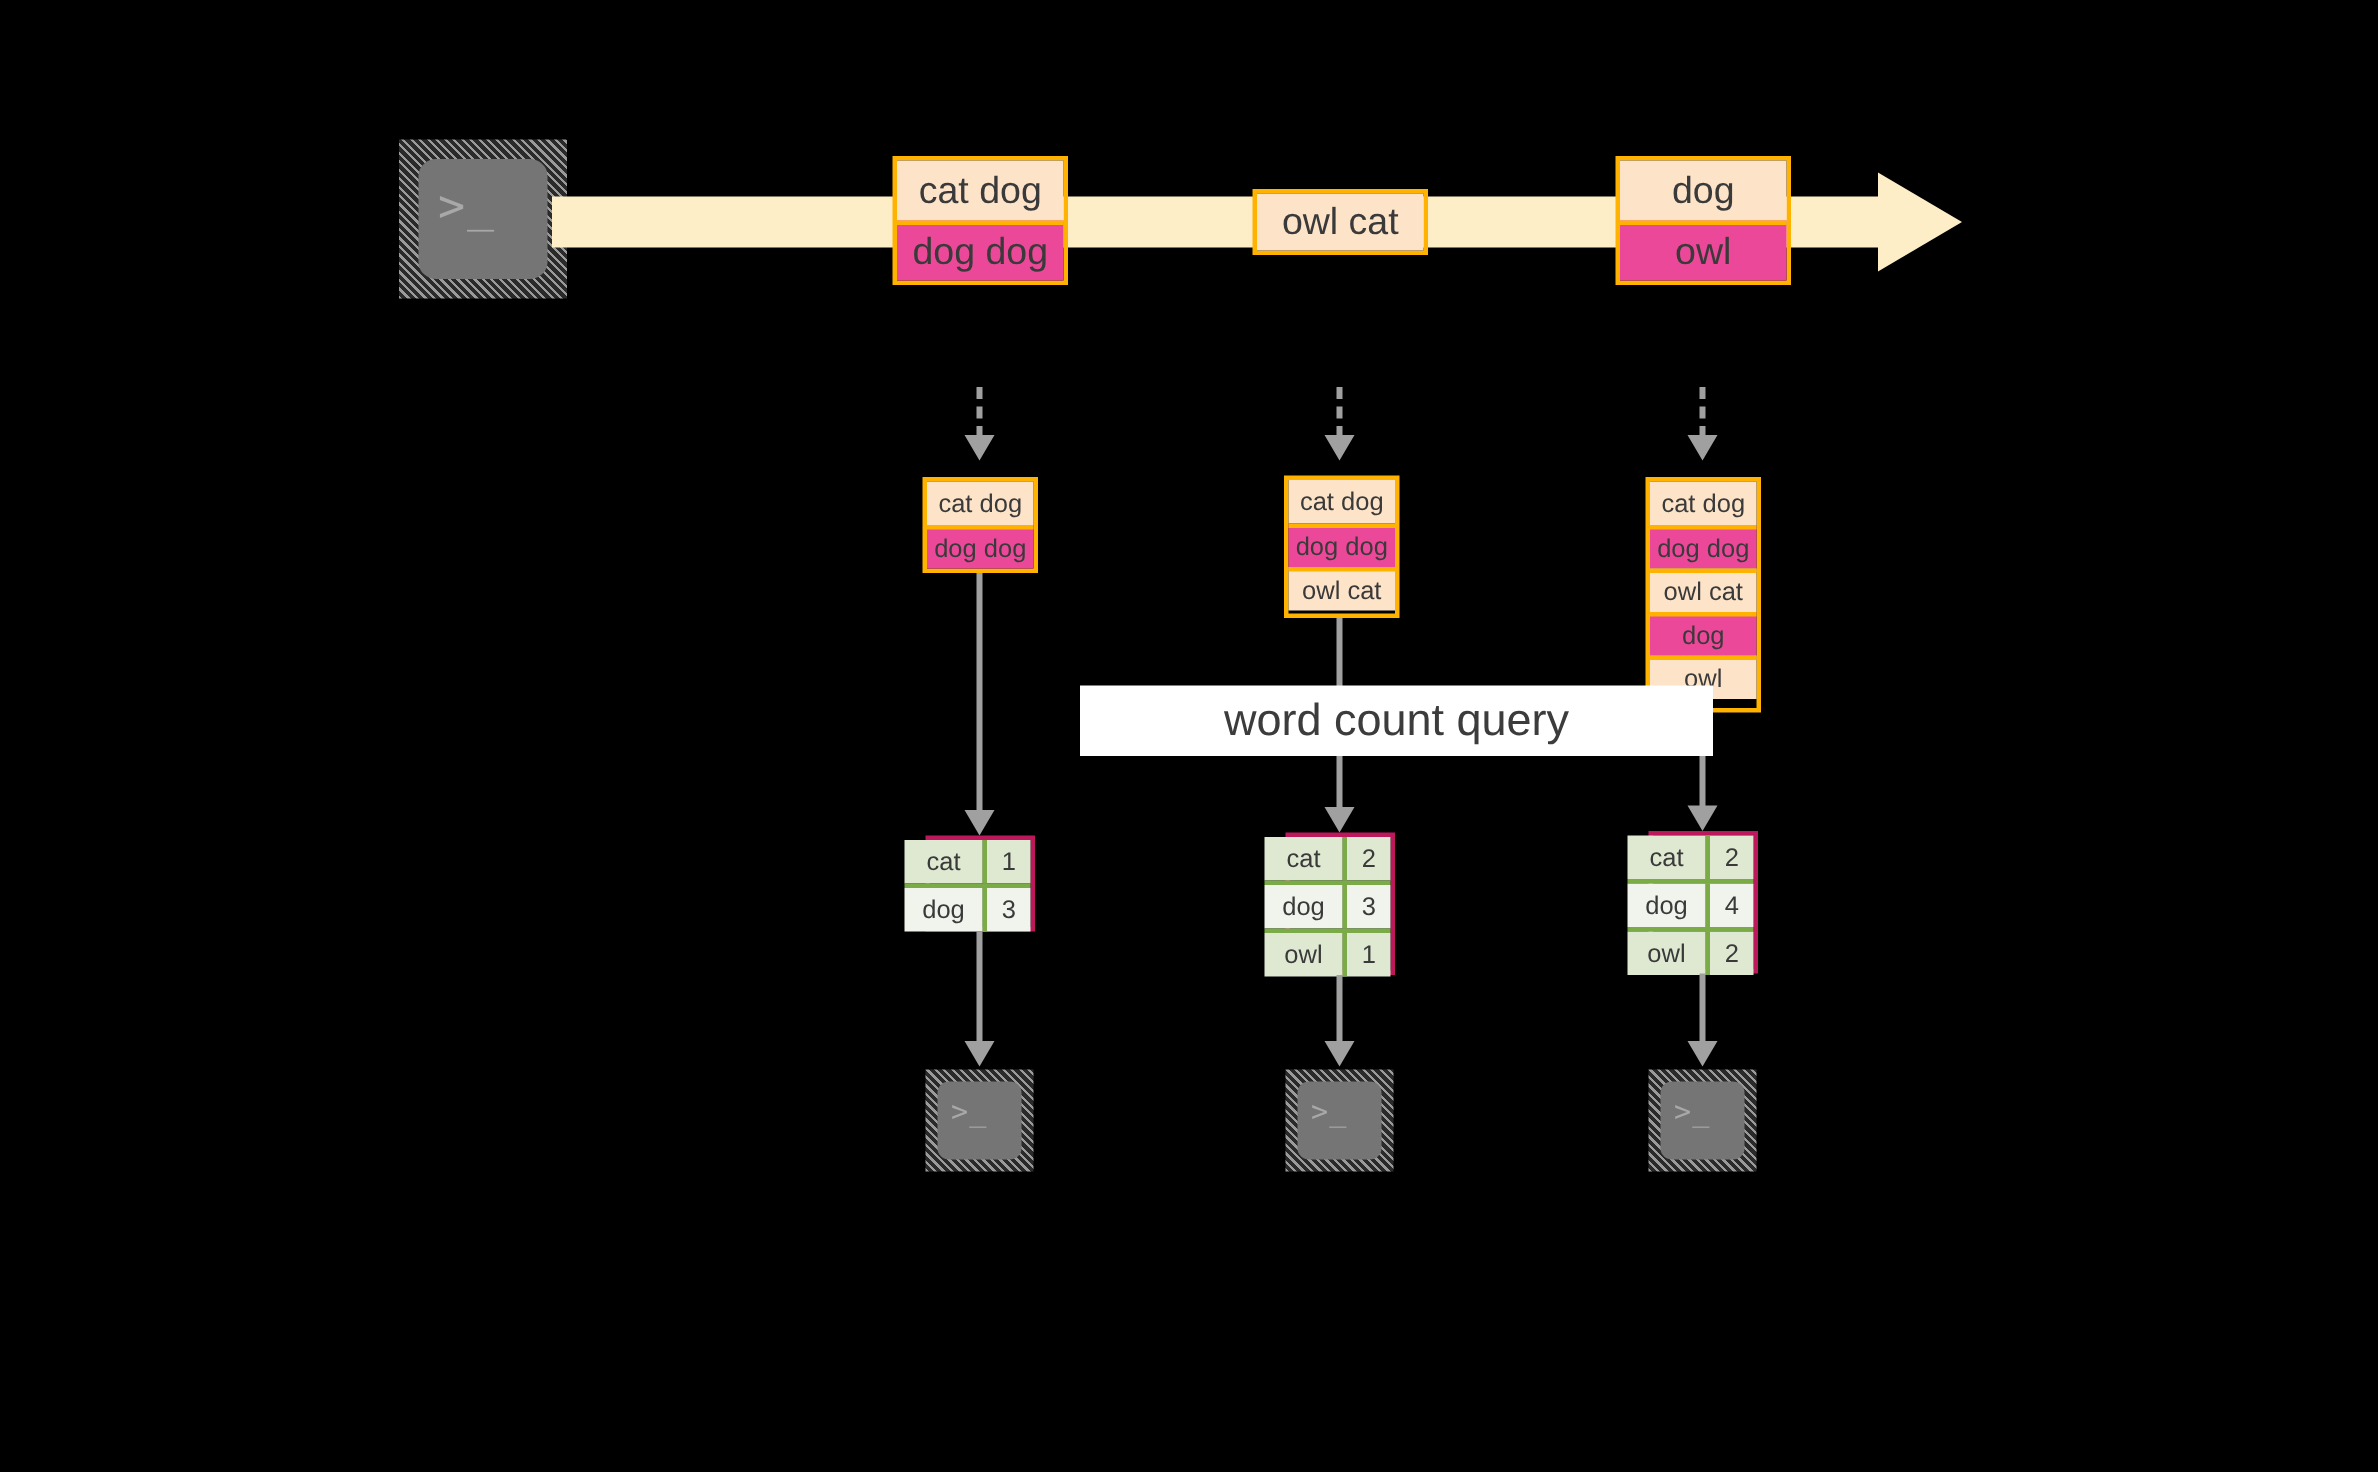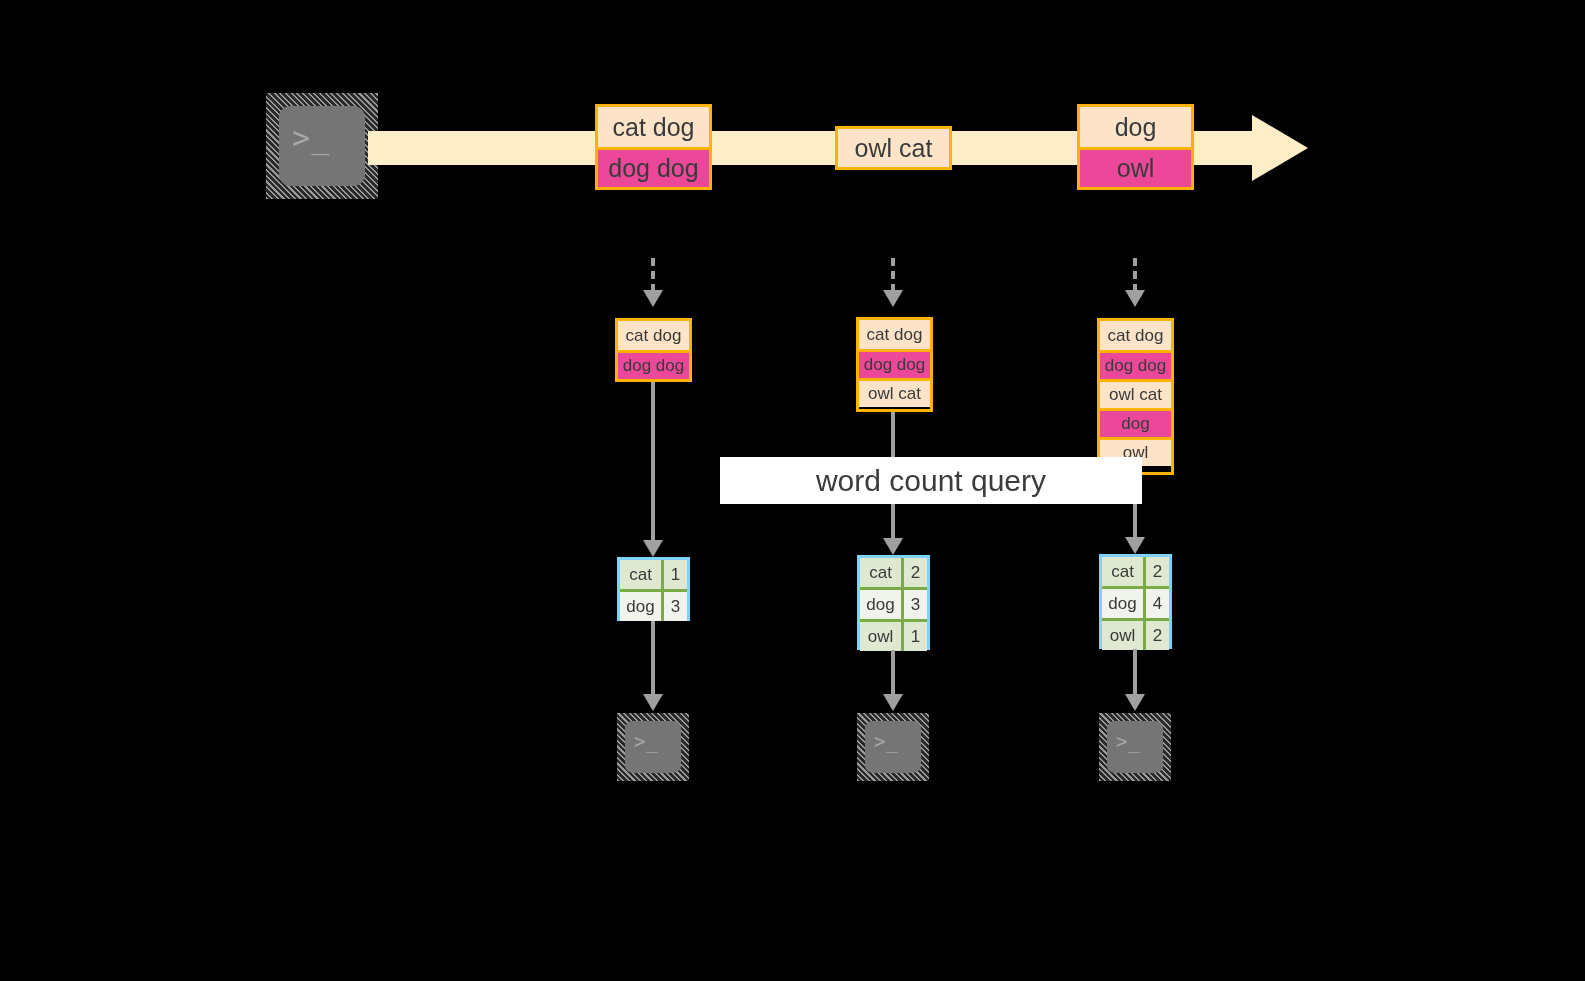--- a/index.html
+++ b/index.html
@@ -96,24 +96,25 @@
 
   
   .obox-stream .orow { font-size: 25px; }
 
   
   .obox-acc .orow { font-size: 17px; }
 
   
   .gtable {
     position: absolute;
-    border: 3px solid #7dd3fc;
+    border: 3px solid #be185d;
     box-sizing: border-box;
     display: flex;
     flex-direction: column;
+    align-items: flex-end;
   }
   .gtable .grow {
     display: flex;
     box-sizing: border-box;
   }
   .gtable .grow + .grow { border-top: 3px solid #7aab47; }
   .gtable .gcell {
     box-sizing: border-box;
     display: flex;
     align-items: center;

